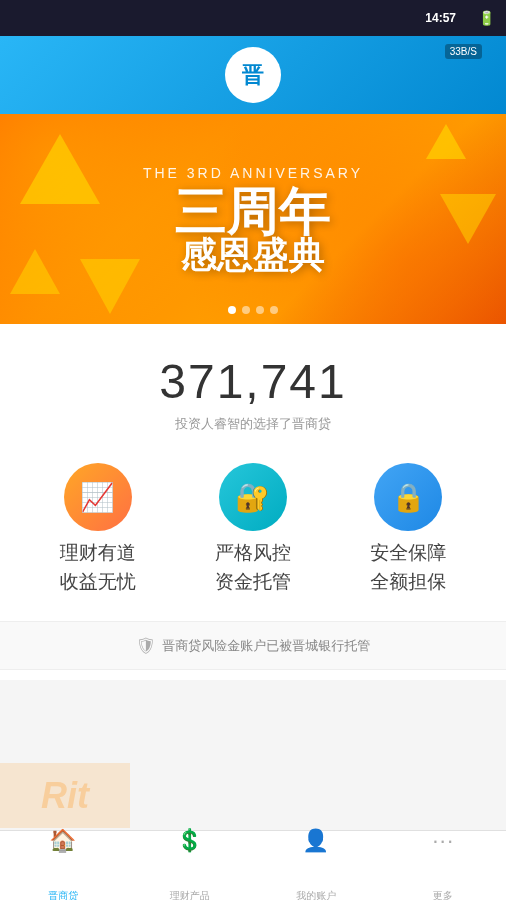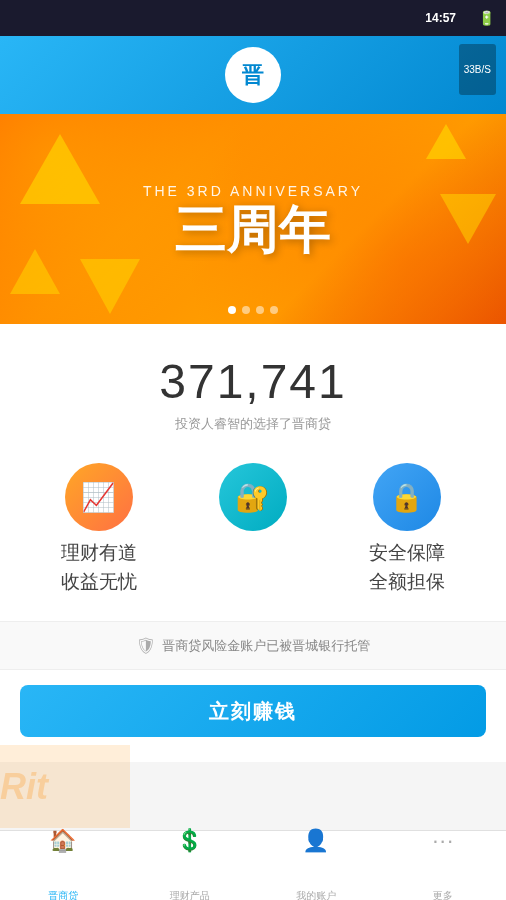--- a/index.html
+++ b/index.html
@@ -58,26 +58,26 @@
       border-radius: 50%;
       display: flex;
       align-items: center;
       justify-content: center;
       font-size: 22px;
       color: #0288d1;
       font-weight: bold;
     }
     .wifi-badge {
       position: absolute;
-      right: 10px;
+      right: 24px;
       top: 8px;
       background: rgba(0,0,0,0.3);
       color: white;
       font-size: 10px;
-      padding: 20px 5px;
+      padding: 2px 5px;
       border-radius: 3px;
     }
 
     
     .banner {
       width: 100%;
       height: 210px;
       background: linear-gradient(135deg, #ff6f00, #ff8f00, #ffa000, #e65100);
       position: relative;
       overflow: hidden;
@@ -305,25 +305,25 @@
     }
     .nav-label.active { color: #29b6f6; }
     .nav-label.inactive { color: #aaa; }
 
     
     .watermark {
       position: absolute;
       bottom: 72px;
       left: 0;
       width: 130px;
-      height: 83px;
+      height: 65px;
       background: rgba(255,140,0,0.15);
       display: flex;
       align-items: center;
-      justify-content: flex-start;
+      justify-content: center;
     }
     .watermark-text {
       font-size: 36px;
       font-weight: 900;
       color: rgba(255,140,0,0.25);
       font-style: italic;
     }
   </style>
 </head>
 <body>
@@ -345,20 +345,21 @@
   <div class="banner-triangles">
     <div class="tri tri1"></div>
     <div class="tri tri2"></div>
     <div class="tri tri3"></div>
     <div class="tri tri4"></div>
     <div class="tri tri5"></div>
   </div>
   <div class="banner-center">
     <div class="banner-subtitle">THE 3RD ANNIVERSARY</div>
     <div class="banner-title">三周年</div>
+    <div class="banner-title2">感恩盛典</div>
   </div>
   <div class="banner-dots">
     <div class="dot active"></div>
     <div class="dot"></div>
     <div class="dot"></div>
     <div class="dot"></div>
   </div>
 </div>
 
 <div class="main-content">
@@ -376,41 +377,42 @@
       <div class="feature-label">
         <span>理财有道</span><br>
         <span>收益无忧</span>
       </div>
     </div>
 
     <div class="feature-item">
       <div class="feature-icon teal">
         <span>🔐</span>
       </div>
+      <div class="feature-label">
+        <span>严格风控</span><br>
+        <span>资金托管</span>
+      </div>
     </div>
 
     <div class="feature-item">
       <div class="feature-icon blue">
         <span>🔒</span>
       </div>
       <div class="feature-label">
         <span>安全保障</span><br>
         <span>全额担保</span>
       </div>
     </div>
   </div>
 
   <div class="trust-bar">
     <span class="trust-icon">🛡</span>
     <span class="trust-text">晋商贷风险金账户已被晋城银行托管</span>
   </div>
 
-  <div class="cta-section">
-    <button class="cta-btn">立刻赚钱</button>
-  </div>
 
 </div>
 
 <div class="watermark">
   <span class="watermark-text">Rit</span>
 </div>
 
 <div class="bottom-nav">
 
   <div class="nav-item">

